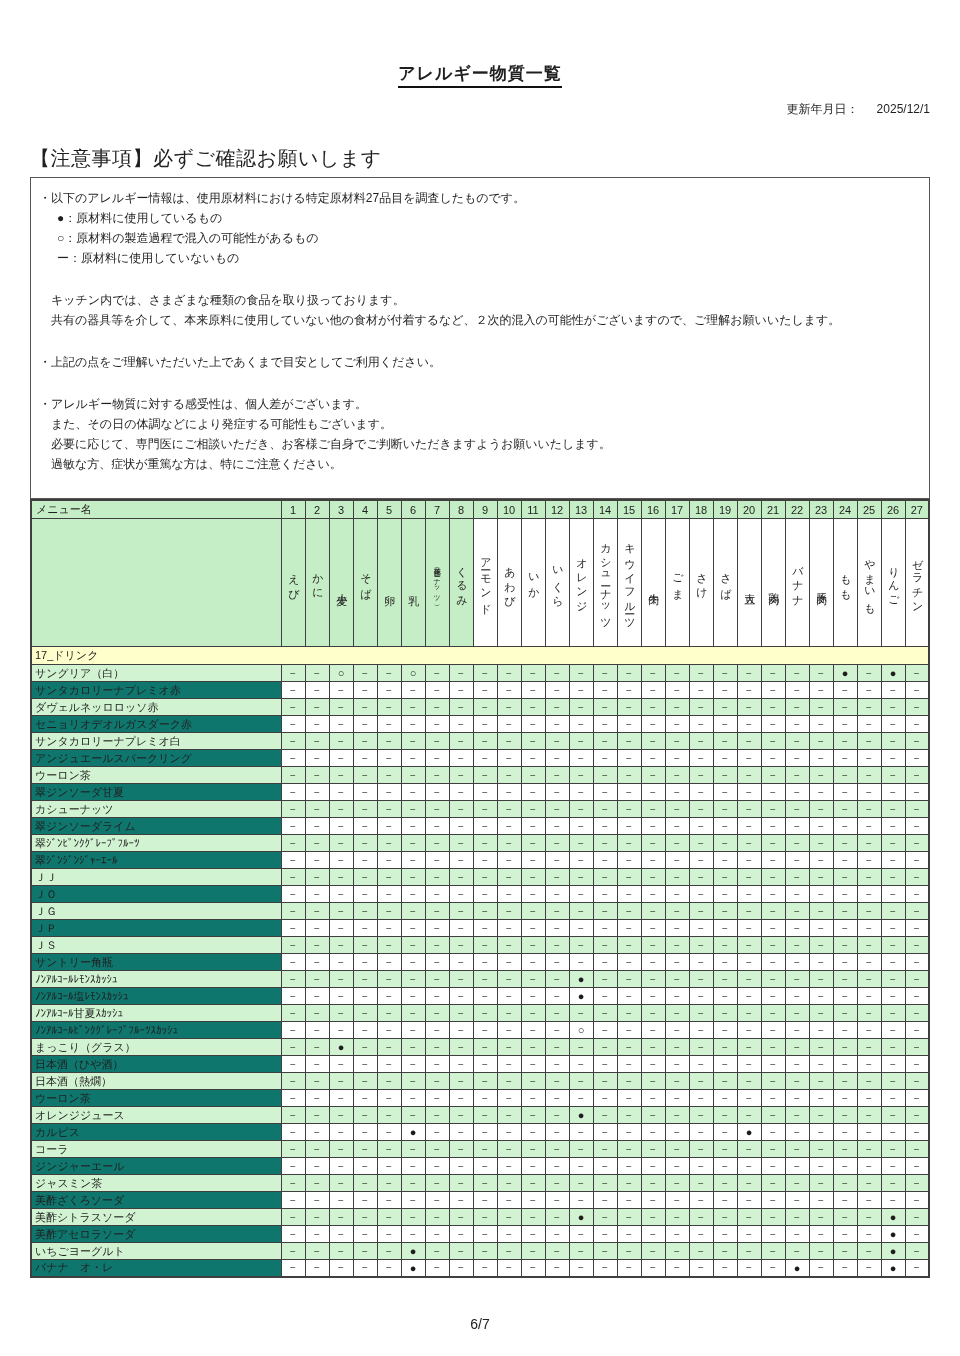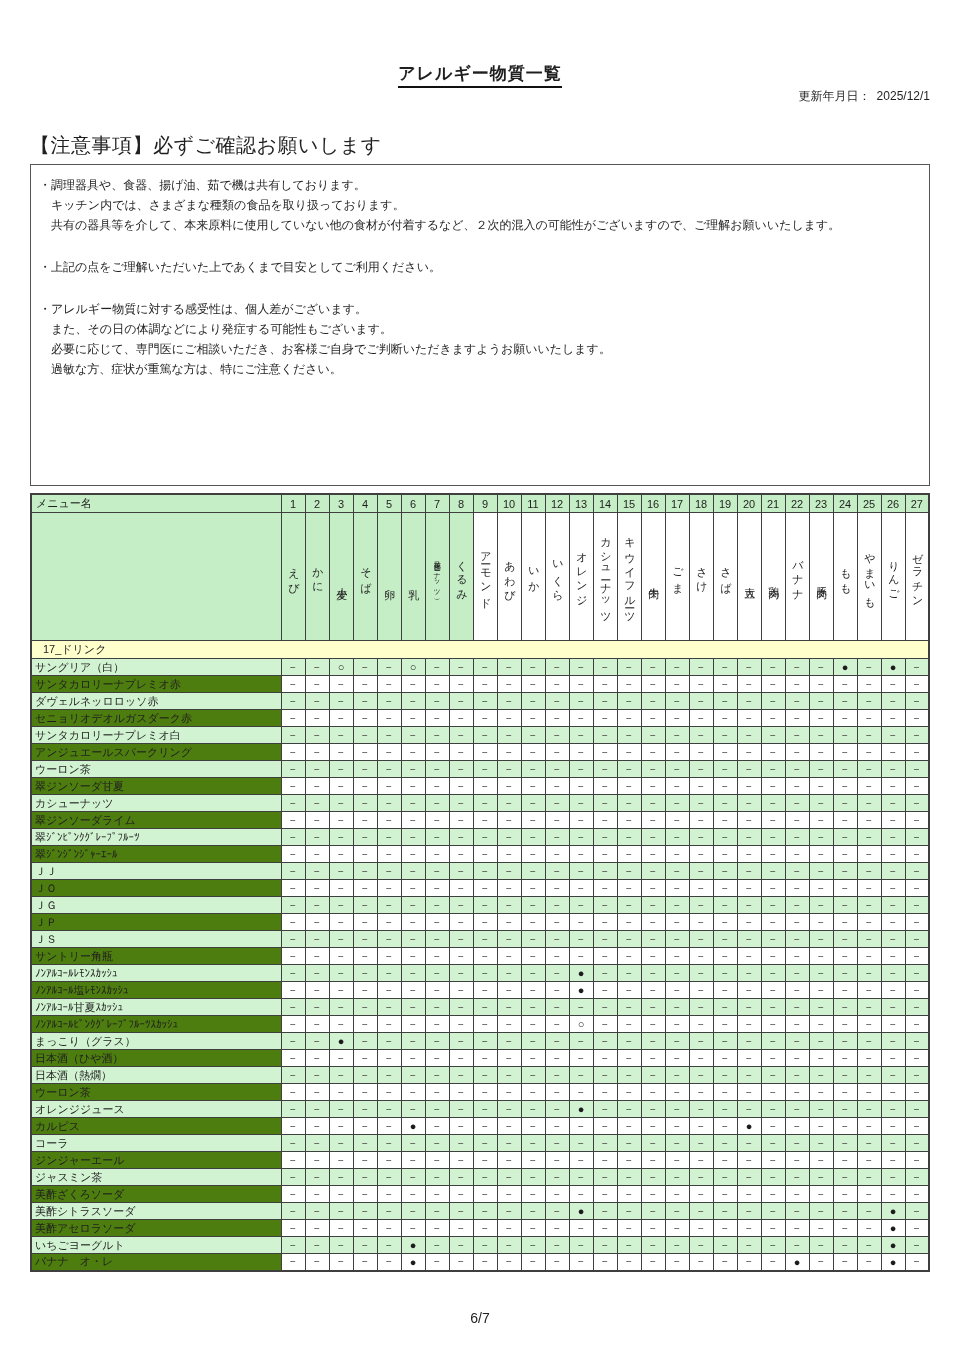--- a/index.html
+++ b/index.html
@@ -18,36 +18,36 @@
     position:relative;
   }
   .page{width:960px;height:1356px;padding:0 30px;overflow:hidden;}
 
   .title-wrap{text-align:center;padding-top:62px;}
   .doc-title{
     display:inline-block;font-size:17px;font-weight:bold;
     border-bottom:2px solid #111;padding-bottom:1px;letter-spacing:1px;
   }
   .date-row{
-    display:flex;justify-content:flex-end;align-items:baseline;
-    font-size:12px;gap:6px;
+    margin-top:13px;display:flex;justify-content:flex-end;align-items:baseline;
+    font-size:12px;gap:18px;
   }
   .notice-heading{margin-top:27px;font-size:20px;letter-spacing:0.5px;}
   .note-box{
     margin-top:5px;border:1px solid #555;height:322px;
     padding:10px 10px 0 8px;font-size:12px;
   }
   .note-group{margin-bottom:22px;}
   .note-line{line-height:20px;white-space:nowrap;}
   .note-line.lvl0{padding-left:0;}
   .note-line.lvl1{padding-left:18px;}
   .note-line.lvl2{padding-left:12px;}
 
   table.allergen{
-    margin-top:7px;border-collapse:collapse;table-layout:fixed;
+    border-collapse:collapse;table-layout:fixed;
     width:900px;border:2px solid var(--bd);
   }
   table.allergen th,table.allergen td{
     border:1px solid var(--bd);overflow:hidden;font-weight:normal;
   }
   th.menu-h{
     background:var(--hdr-green);text-align:left;font-size:11px;
     padding:1px 4px;height:18px;border-right:2px solid var(--bd);
   }
   th.menu-sp{background:var(--hdr-green);border-right:2px solid var(--bd);}
@@ -55,25 +55,25 @@
   th.name-cell{height:128px;vertical-align:middle;text-align:center;background:#fff;}
   th.name-cell.grn{background:var(--hdr-green);}
   th.ge,td.ge{border-right:2px solid var(--bd);}
   .vtext{
     writing-mode:vertical-rl;display:inline-block;line-height:1.05;
     font-size:11px;letter-spacing:2px;max-height:124px;
   }
   .vtext.small{font-size:7px;letter-spacing:0.5px;}
   td.section{
     background:var(--sec-yellow);font-size:11px;text-align:left;
-    padding:1px 11px;height:17px;
+    padding:1px 3px;height:17px;
   }
   td.mname{
     font-size:11px;text-align:left;padding:0 3px;height:17px;
-    white-space:nowrap;border-right:2px solid var(--bd);background:#4d7c0f;
+    white-space:nowrap;border-right:2px solid var(--bd);background:#0f766e;
   }
   td.mark{font-size:10px;text-align:center;height:17px;background:#fff;color:#333;}
   tr.grow td{background:var(--row-green);}
   td.mark.dot{font-size:11px;color:#1c1c1c;}
   td.mark.ring{font-size:11px;color:#1c1c1c;}
   td.mark.dash{color:#3c3c3c;}
 
   .footer{
     margin-top:38px;text-align:center;font-size:14px;color:#222;
   }
@@ -89,21 +89,26 @@
 
   <div class="date-row">
     <span>更新年月日：</span>
     <span>2025/12/1</span>
   </div>
 
   <div class="notice-heading">【注意事項】必ずご確認お願いします</div>
 
   <div class="note-box" id="noticeBox">
       <div class="note-group">
-        <div class="note-line lvl0">・調理器具や、食器、揚げ油、茹で機は共有しております。</div>
+        <div class="note-line lvl0">・以下のアレルギー情報は、使用原材料における特定原材料27品目を調査したものです。</div>
+        <div class="note-line lvl1">●：原材料に使用しているもの</div>
+        <div class="note-line lvl1">○：原材料の製造過程で混入の可能性があるもの</div>
+        <div class="note-line lvl1">ー：原材料に使用していないもの</div>
+      </div>
+      <div class="note-group">
         <div class="note-line lvl2">キッチン内では、さまざまな種類の食品を取り扱っております。</div>
         <div class="note-line lvl2">共有の器具等を介して、本来原料に使用していない他の食材が付着するなど、２次的混入の可能性がございますので、ご理解お願いいたします。</div>
       </div>
       <div class="note-group">
         <div class="note-line lvl0">・上記の点をご理解いただいた上であくまで目安としてご利用ください。</div>
       </div>
       <div class="note-group">
         <div class="note-line lvl0">・アレルギー物質に対する感受性は、個人差がございます。</div>
         <div class="note-line lvl2">また、その日の体調などにより発症する可能性もございます。</div>
         <div class="note-line lvl2">必要に応じて、専門医にご相談いただき、お客様ご自身でご判断いただきますようお願いいたします。</div>

